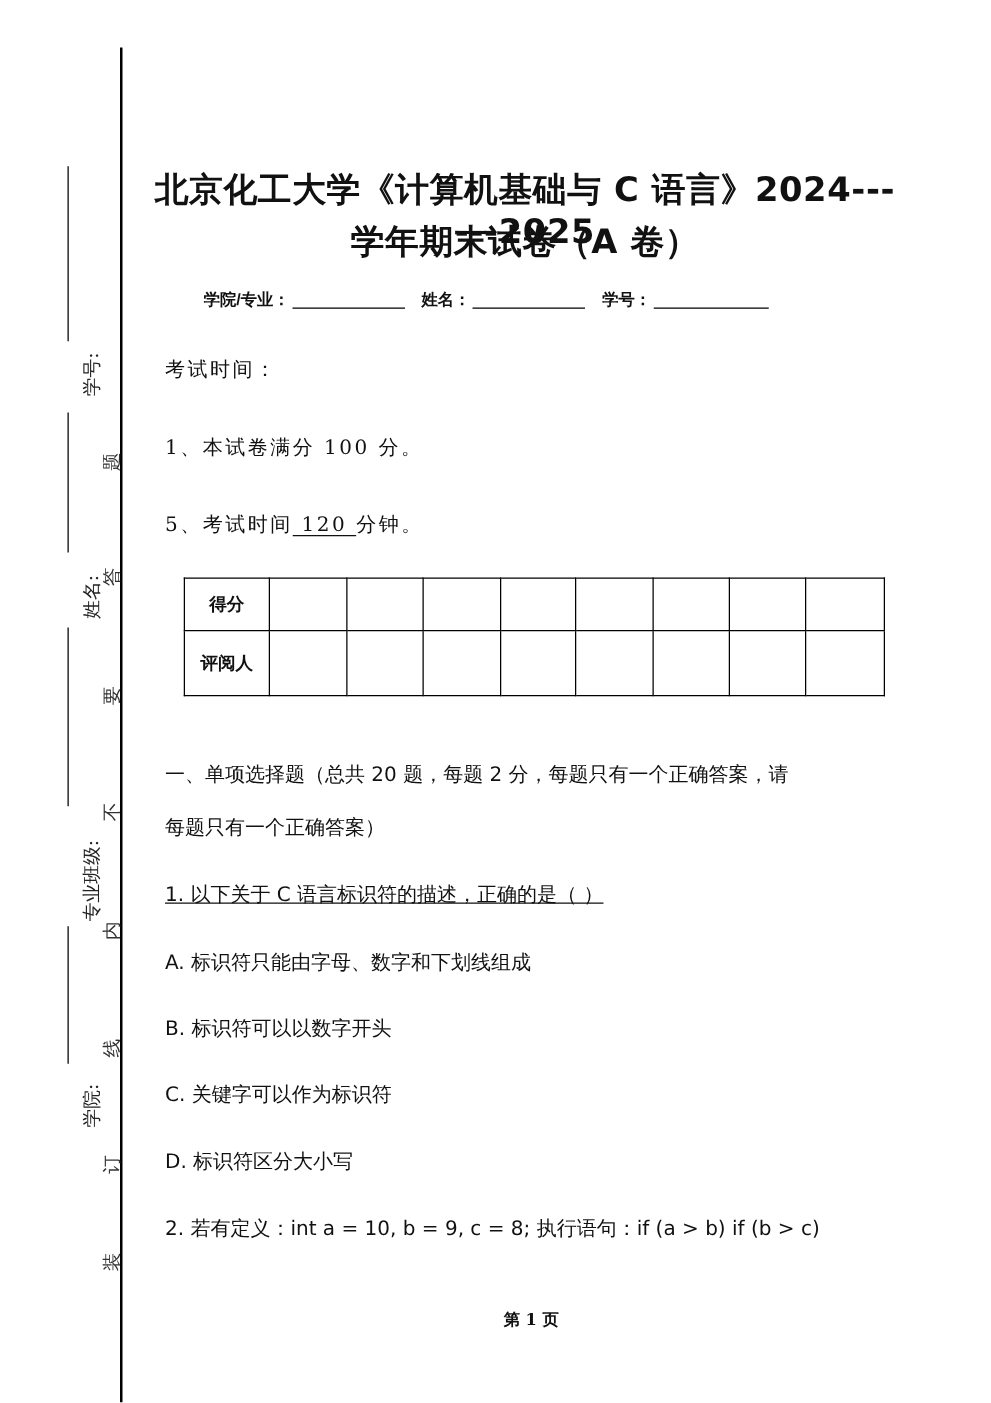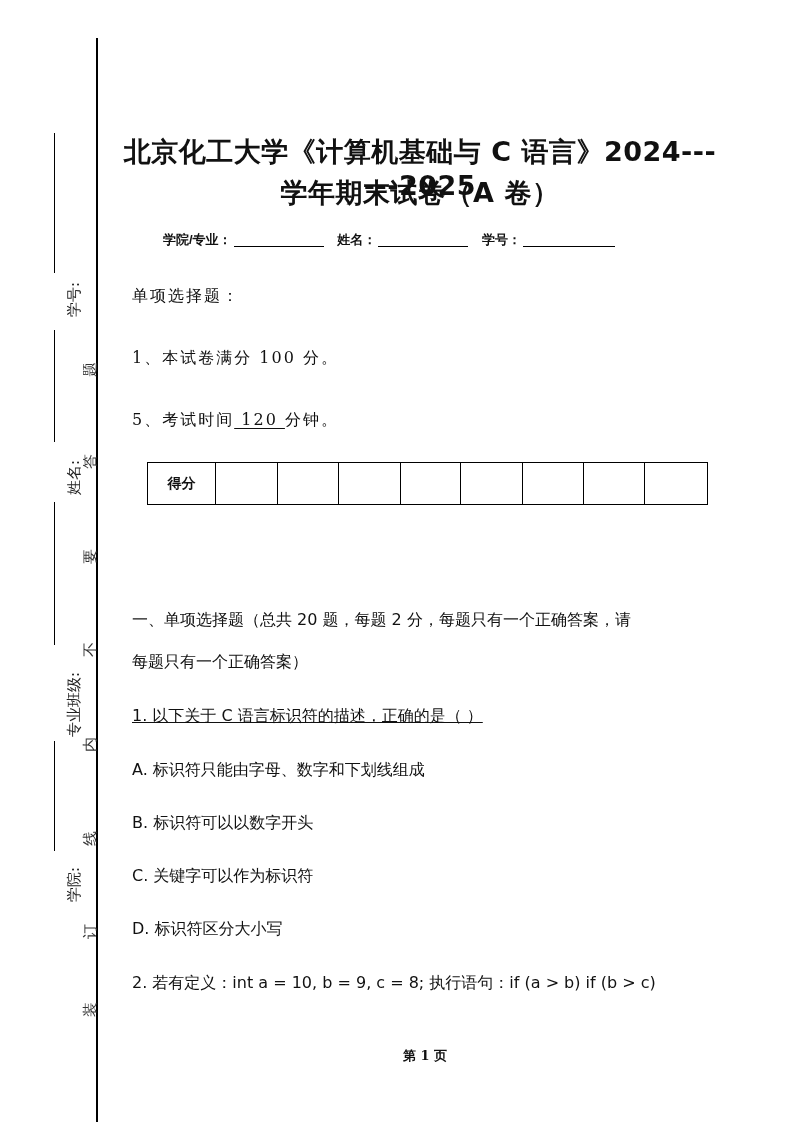--- a/index.html
+++ b/index.html
@@ -59,21 +59,21 @@
 
 <div class="title" style="top:134px;">北京化工大学《计算机基础与 C 语言》2024------2025</div>
 <div class="title" style="top:175px;">学年期末试卷（A 卷）</div>
 
 <div class="info-row">
   <span>学院/专业：</span><span class="blank" style="width:90px;"></span>
   <span>姓名：</span><span class="blank" style="width:90px;"></span>
   <span>学号：</span><span class="blank" style="width:92px;"></span>
 </div>
 
-<div class="para" style="top:286px;">单项选择题：</div>
+<div class="para" style="top:286px;">考试时间：</div>
 <div class="para" style="top:348px;">1、本试卷满分 100 分。</div>
 <div class="para" style="top:410px;">
   <span>5、考试时间</span><span class="u"> 120 </span><span>分钟。</span>
 </div>
 
 <table class="score">
   <colgroup>
     <col style="width:68px">
       <col style="width:62px">
       <col style="width:61px">
@@ -89,20 +89,31 @@
     <td class="hdr">得分</td>
     <td></td>
     <td></td>
     <td></td>
     <td></td>
     <td></td>
     <td></td>
     <td></td>
     <td></td>
   </tr>
+  <tr class="r2">
+    <td class="hdr">评阅人</td>
+    <td></td>
+    <td></td>
+    <td></td>
+    <td></td>
+    <td></td>
+    <td></td>
+    <td></td>
+    <td></td>
+  </tr>
 </tbody>
   </table>
 
 <div class="para-sans" style="top:610px;">一、单项选择题（总共 20 题，每题 2 分，每题只有一个正确答案，请</div>
 <div class="para-sans" style="top:652px;">每题只有一个正确答案）</div>
 
 <div class="para-sans" style="top:706px;text-decoration:underline;">1. 以下关于 C 语言标识符的描述，正确的是（    ）</div>
 <div class="para-sans" style="top:760px;">A. 标识符只能由字母、数字和下划线组成</div>
 <div class="para-sans" style="top:813px;">B. 标识符可以以数字开头</div>
 <div class="para-sans" style="top:866px;">C. 关键字可以作为标识符</div>

